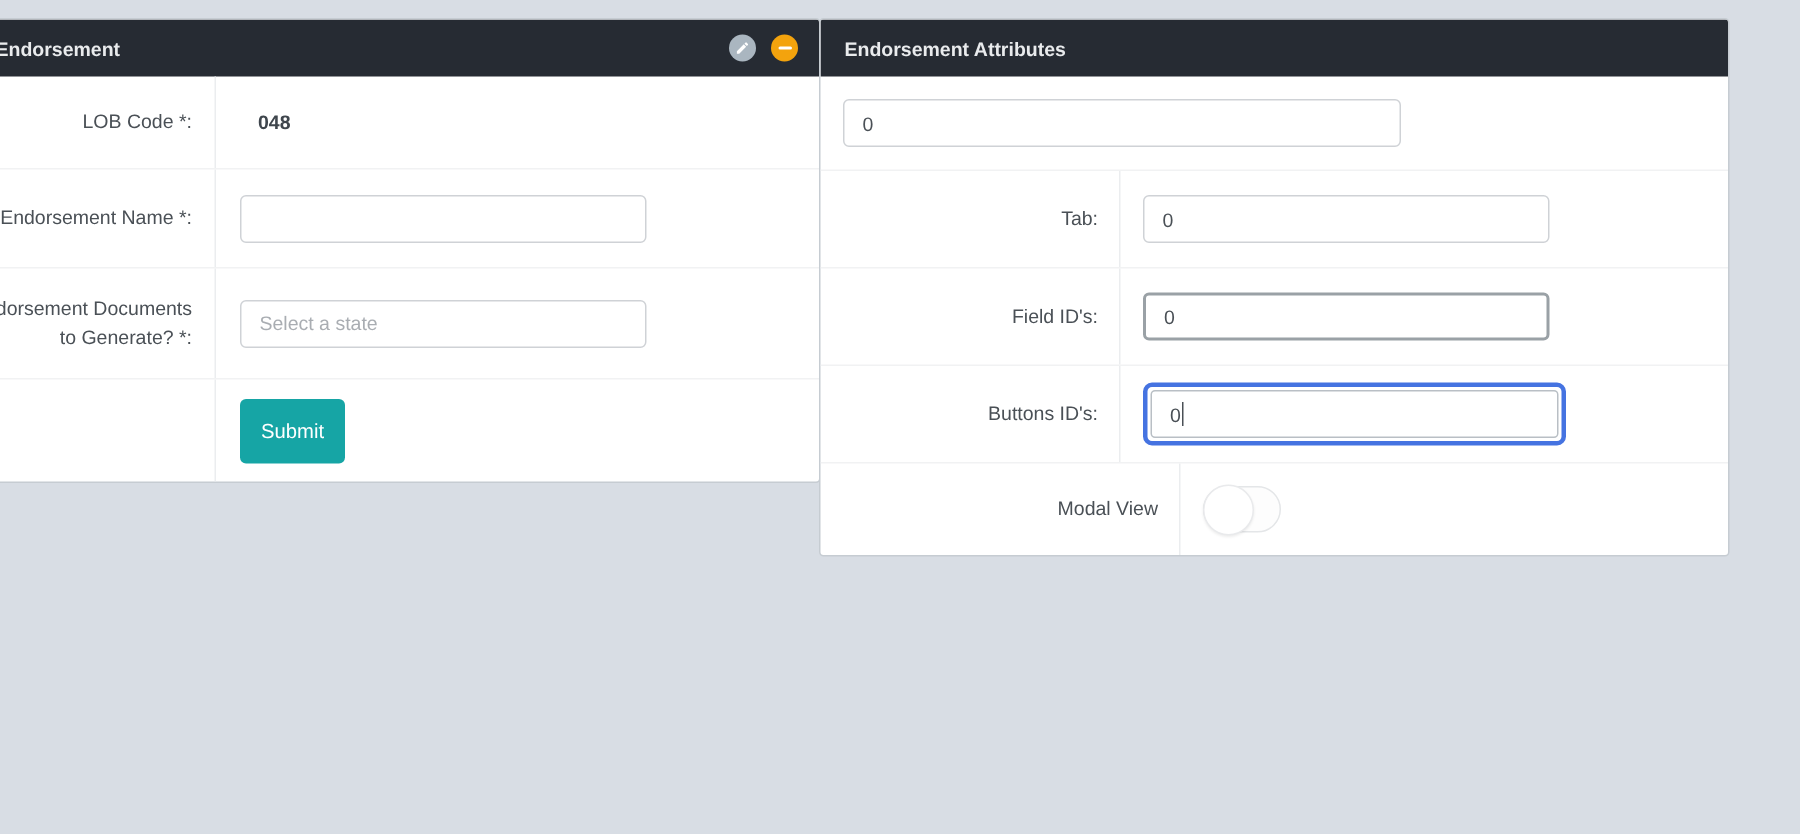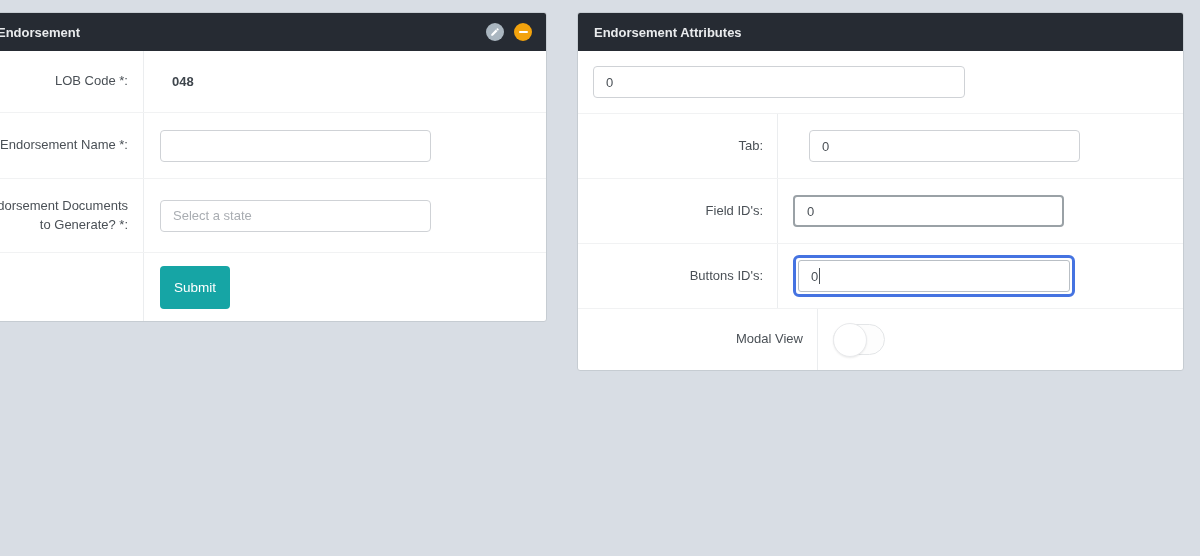--- a/index.html
+++ b/index.html
@@ -21,21 +21,21 @@
     height: 38px;
     background: #262b33;
     display: flex;
     align-items: center;
     color: #e9ebed;
     font-size: 13px;
     font-weight: 700;
   }
   .panel-left { left: -30px; width: 577px; }
   .panel-left .panel-header { padding-left: 26px; }
-  .panel-right { left: 577px; width: 607px; }
+  .panel-right { left: 546px; width: 607px; }
   .panel-right .panel-header { padding-left: 16px; }
 
   .header-icons { margin-left: auto; margin-right: 14px; display: flex; gap: 10px; }
   .icon-circle {
     width: 18px; height: 18px; border-radius: 50%;
     display: flex; align-items: center; justify-content: center;
     cursor: pointer;
   }
   .icon-edit { background: #aab6c0; }
   .icon-collapse { background: #f3a30d; }
@@ -136,21 +136,21 @@
     border: 1px solid #e9eaec;
     box-shadow: 0 1px 2px rgba(0,0,0,0.08);
   }
 
   
   .panel-left .row-1 { height: 62px; }
   .panel-left .row-2 { height: 66px; }
   .panel-left .row-3 { height: 74px; }
   .panel-left .row-4 { height: 68px; }
   .panel-right .row-1 { height: 63px; }
-  .panel-right .row-2 { height: 65px; gap: 16px; }
+  .panel-right .row-2 { height: 65px; }
   .panel-right .row-3 { height: 65px; }
   .panel-right .row-4 { height: 65px; }
   .panel-right .row-5 { height: 61px; margin-left: 40px; }
 </style>
 </head>
 <body>
 
 <div class="panel panel-left">
   <div class="panel-header">
     <span>Endorsement</span>

